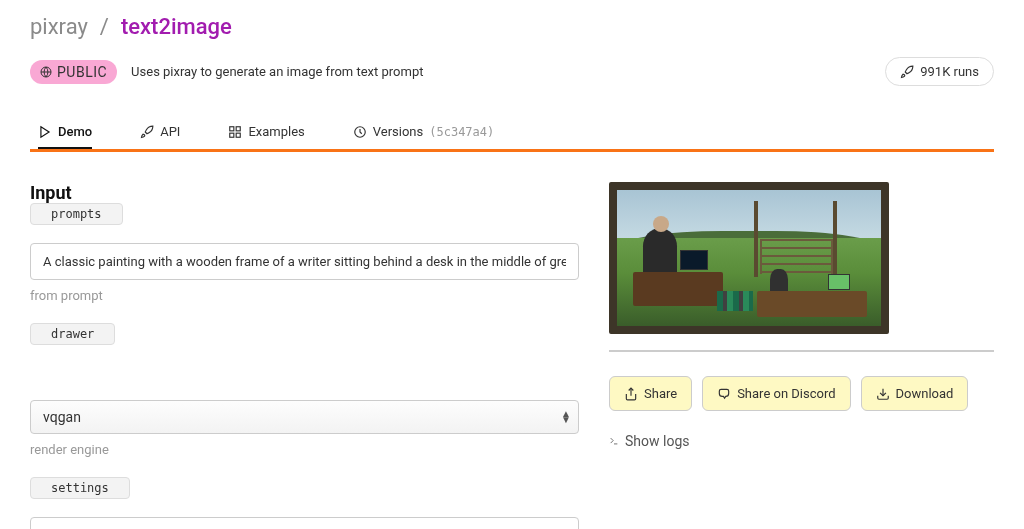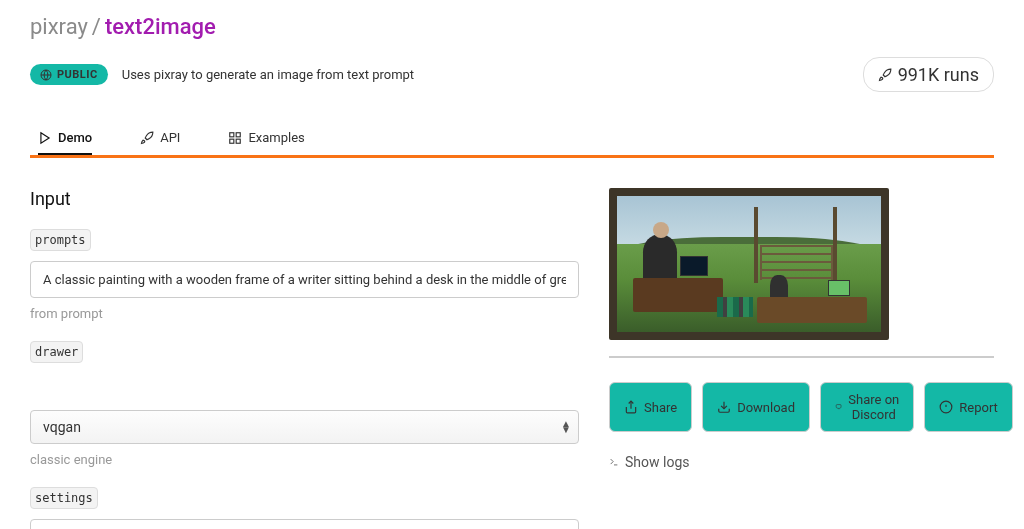--- a/index.html
+++ b/index.html
@@ -10,20 +10,21 @@
     body {
       font-family: -apple-system, BlinkMacSystemFont, "Segoe UI", Roboto, sans-serif;
       color: #111;
       background: #fff;
       padding: 14px 30px;
       width: 1024px;
     }
     .header-row {
       display: flex;
       align-items: center;
+      gap: 8px;
       margin-bottom: 18px;
     }
     .breadcrumb-owner {
       color: #8a8a8a;
       font-size: 22px;
       font-weight: 400;
     }
     .breadcrumb-slash {
       color: #8a8a8a;
       font-size: 22px;
@@ -42,44 +43,44 @@
     }
     .sub-left {
       display: flex;
       align-items: center;
       gap: 14px;
     }
     .public-badge {
       display: inline-flex;
       align-items: center;
       gap: 5px;
-      background: #14b8a6;
+      background: #f9a8d4;
       border-radius: 14px;
       padding: 4px 10px;
-      font-size: 11px;
+      font-size: 14px;
       letter-spacing: 0.5px;
       color: #333;
-      font-weight: 700;
+      font-weight: 400;
     }
     .public-badge svg {
       width: 12px;
       height: 12px;
     }
     .model-description {
       font-size: 13px;
       color: #333;
     }
     .runs-pill {
       display: inline-flex;
       align-items: center;
       gap: 6px;
       border: 1px solid #ddd;
       border-radius: 16px;
       padding: 6px 14px;
-      font-size: 18px;
+      font-size: 13px;
       color: #333;
     }
     .runs-pill svg {
       width: 14px;
       height: 14px;
     }
     .tabs {
       display: flex;
       gap: 48px;
       border-bottom: 3px solid #f97316;
@@ -117,33 +118,32 @@
     .col-left {
       flex: 1;
       min-width: 0;
     }
     .col-right {
       width: 385px;
       flex-shrink: 0;
     }
     .section-title {
       font-size: 18px;
-      font-weight: 400;
-      margin-bottom: 20px;
+      font-weight: 700;
     }
     .param-label {
       display: inline-block;
       font-family: "SFMono-Regular", Menlo, monospace;
       font-size: 12px;
       background: #f3f3f3;
       border: 1px solid #ddd;
       border-radius: 4px;
-      padding: 3px 4px;
-      color: #333;
-      margin-bottom: 10px;
+      padding: 3px 20px;
+      color: #333;
+      margin-bottom: 18px;
     }
     .text-input {
       width: 100%;
       border: 1px solid #ccc;
       border-radius: 4px;
       padding: 10px 12px;
       font-size: 13px;
       color: #333;
       font-family: inherit;
     }
@@ -318,21 +318,21 @@
       display: flex;
       gap: 10px;
       margin-bottom: 20px;
     }
     .action-btn {
       display: inline-flex;
       align-items: center;
       gap: 6px;
       border: 1px solid #ccc;
       border-radius: 6px;
-      background: #14b8a6;
+      background: #fef9c3;
       padding: 9px 14px;
       font-size: 13px;
       color: #333;
       cursor: pointer;
       font-family: inherit;
     }
     .action-btn svg {
       width: 14px;
       height: 14px;
     }
@@ -394,38 +394,46 @@
   </div>
   <div class="tab">
     <svg viewBox="0 0 24 24" fill="none" stroke="currentColor" stroke-width="2">
       <rect x="3" y="3" width="7" height="7"></rect>
         <rect x="14" y="3" width="7" height="7"></rect>
       <rect x="3" y="14" width="7" height="7"></rect>
         <rect x="14" y="14" width="7" height="7"></rect>
     </svg>
     <span>Examples</span>
   </div>
+  <div class="tab">
+    <svg viewBox="0 0 24 24" fill="none" stroke="currentColor" stroke-width="2">
+      <path d="M3 12a9 9 0 109-9 9 9 0 00-9 9z"></path>
+      <path d="M12 7v5l3 3"></path>
+    </svg>
+    <span>Versions</span>
+    <span class="tab-version-hash">(5c347a4)</span>
+  </div>
 </div>
 
 <div class="content">
   <div class="col-left">
     <h2 class="section-title">Input</h2>
 
     <span class="param-label">prompts</span>
     <input type="text" class="text-input" value="A classic painting with a wooden frame of a writer sitting behind a desk in the middle of green mid" style="">
     <div class="param-help">from prompt</div>
 
     <span class="param-label">drawer</span>
     <div class="select-wrapper">
       <select class="select-input">
         <option>vqgan</option>
       </select>
       <div class="select-arrows">▲<br>▼</div>
     </div>
-    <div class="param-help">classic engine</div>
+    <div class="param-help">render engine</div>
 
     <span class="param-label">settings</span>
     <textarea class="textarea-input" style=""></textarea>
     
   </div>
 
   <div class="col-right">
 
     <div class="output-image">
       <div class="sky"></div>
@@ -449,39 +457,31 @@
       <button class="action-btn">
         <svg viewBox="0 0 24 24" fill="none" stroke="currentColor" stroke-width="2">
           <path d="M4 12v8a2 2 0 002 2h12a2 2 0 002-2v-8"></path>
           <polyline points="16 6 12 2 8 6"></polyline>
           <line x1="12" y1="2" x2="12" y2="15"></line>
         </svg>
         <span>Share</span>
       </button>
       <button class="action-btn">
         <svg viewBox="0 0 24 24" fill="none" stroke="currentColor" stroke-width="2">
-          <path d="M21 15v4a2 2 0 01-2 2H5a2 2 0 01-2-2v-4"></path>
-          <polyline points="7 10 12 15 17 10"></polyline>
-          <line x1="12" y1="15" x2="12" y2="3"></line>
-        </svg>
-        <span>Download</span>
-      </button>
-      <button class="action-btn">
-        <svg viewBox="0 0 24 24" fill="none" stroke="currentColor" stroke-width="2">
           <path d="M8 10h.01M16 10h.01M9 16c-3 0-5-2-5-5V7a3 3 0 013-3h10a3 3 0 013 3v4c0 3-2 5-5 5l-2 3-2-3z"></path>
         </svg>
         <span>Share on Discord</span>
       </button>
       <button class="action-btn">
         <svg viewBox="0 0 24 24" fill="none" stroke="currentColor" stroke-width="2">
-          <circle cx="12" cy="12" r="10"></circle>
-          <line x1="12" y1="8" x2="12" y2="12"></line>
-          <line x1="12" y1="16" x2="12.01" y2="16"></line>
+          <path d="M21 15v4a2 2 0 01-2 2H5a2 2 0 01-2-2v-4"></path>
+          <polyline points="7 10 12 15 17 10"></polyline>
+          <line x1="12" y1="15" x2="12" y2="3"></line>
         </svg>
-        <span>Report</span>
+        <span>Download</span>
       </button>
     </div>
 
     <div class="show-logs">
       <svg viewBox="0 0 24 24" fill="none" stroke="currentColor" stroke-width="2">
         <polyline points="4 17 10 11 4 5"></polyline>
         <line x1="12" y1="19" x2="20" y2="19"></line>
       </svg>
       <span>Show logs</span>
     </div>

